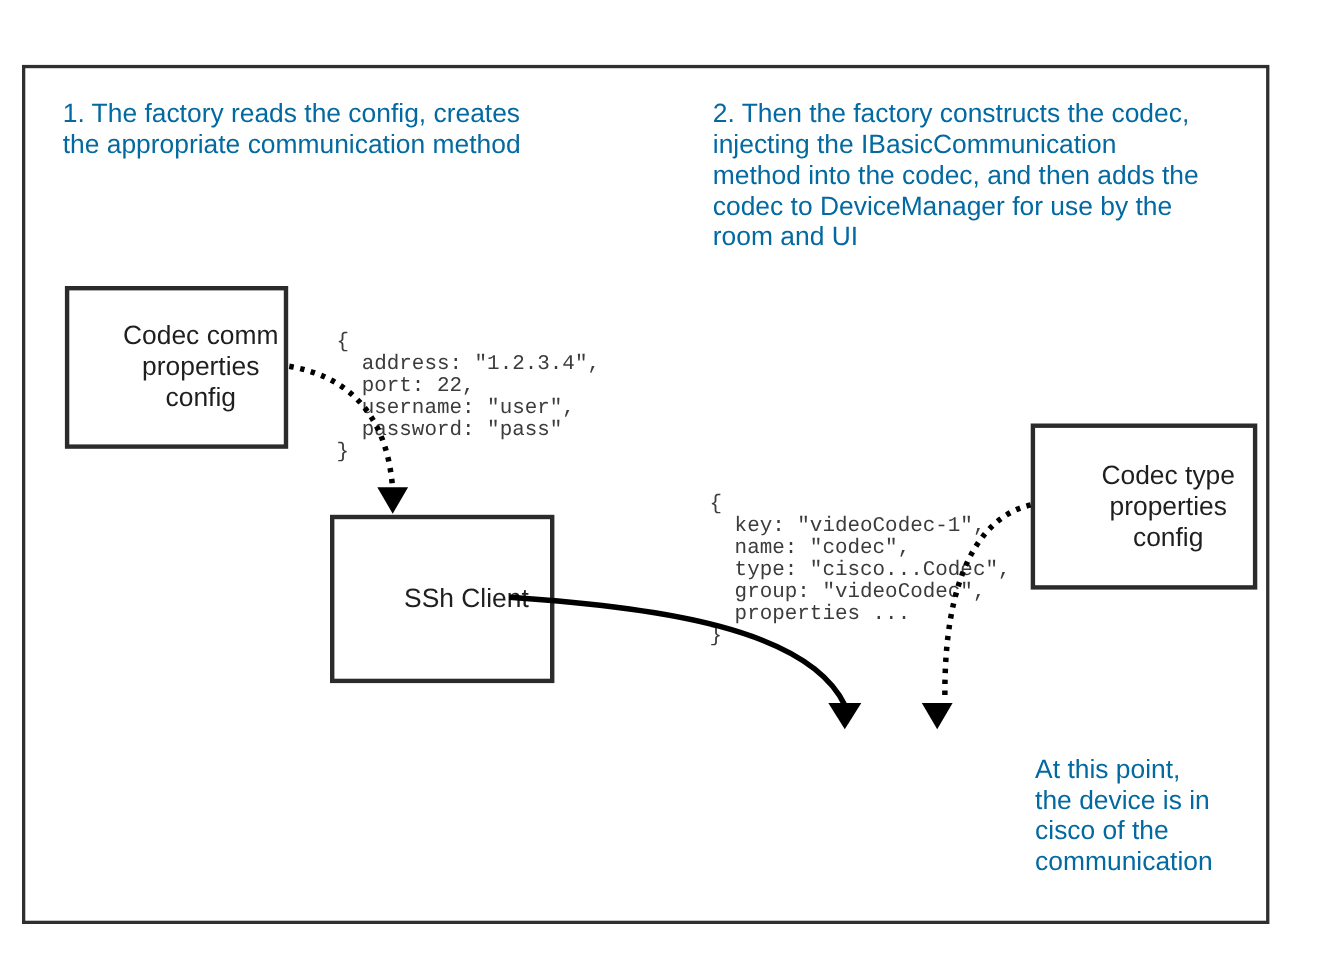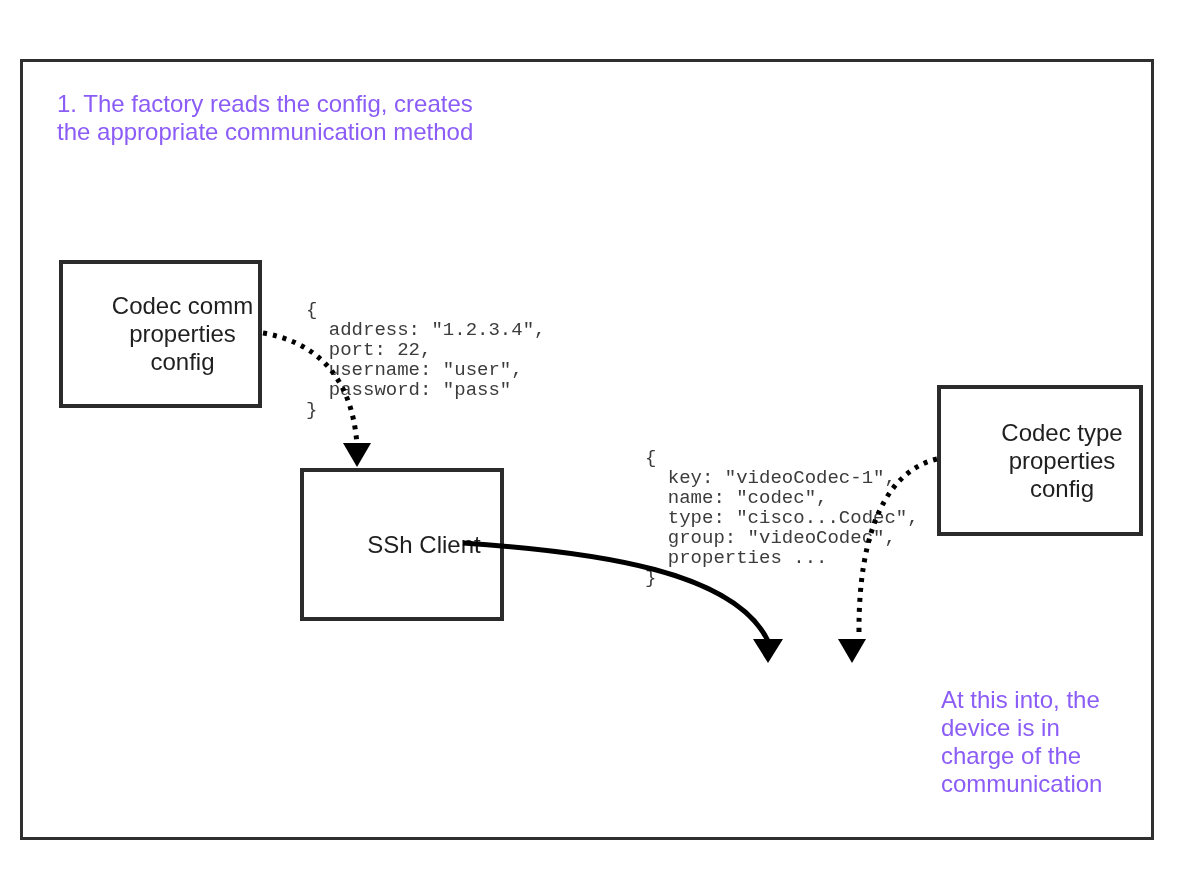--- a/index.html
+++ b/index.html
@@ -23,21 +23,21 @@
     width: 1134px;
     height: 781px;
     border: 3px solid #2f2f2f;
     box-sizing: border-box;
     background: #ffffff;
   }
   .note {
     position: absolute;
     font-size: 24px;
     line-height: 28px;
-    color: #8b5cf6;
+    color: #0369a1;
   }
   #note-step1 { left: 57px;  top: 90px;  width: 440px; }
   #note-step2 { left: 648px; top: 90px;  width: 445px; }
   #note-result { left: 941px; top: 686px; width: 170px; }
   .node {
     position: absolute;
     border: 4px solid #2b2b2b;
     background: #ffffff;
     box-sizing: border-box;
     display: flex;
@@ -76,22 +76,23 @@
 </style>
 </head>
 <body>
 
 <div id="stage">
 
   <div class="frame"></div>
 
   <div class="note" id="note-step1">1. The factory reads the config, creates the appropriate communication method</div>
 
+  <div class="note" id="note-step2">2. Then the factory constructs the codec, injecting the IBasicCommunication method into the codec, and then adds the codec to DeviceManager for use by the room and UI</div>
 
-  <div class="note" id="note-result">At this into, the device is in charge of the communication</div>
+  <div class="note" id="note-result">At this point, the device is in cisco of the communication</div>
 
   <div class="node" id="node-codec-comm-config">
     <span class="label">Codec comm
 properties
 config</span>
   </div>
 
   <div class="node" id="node-ssh-client">
     <span class="label">SSh Client</span>
   </div>

